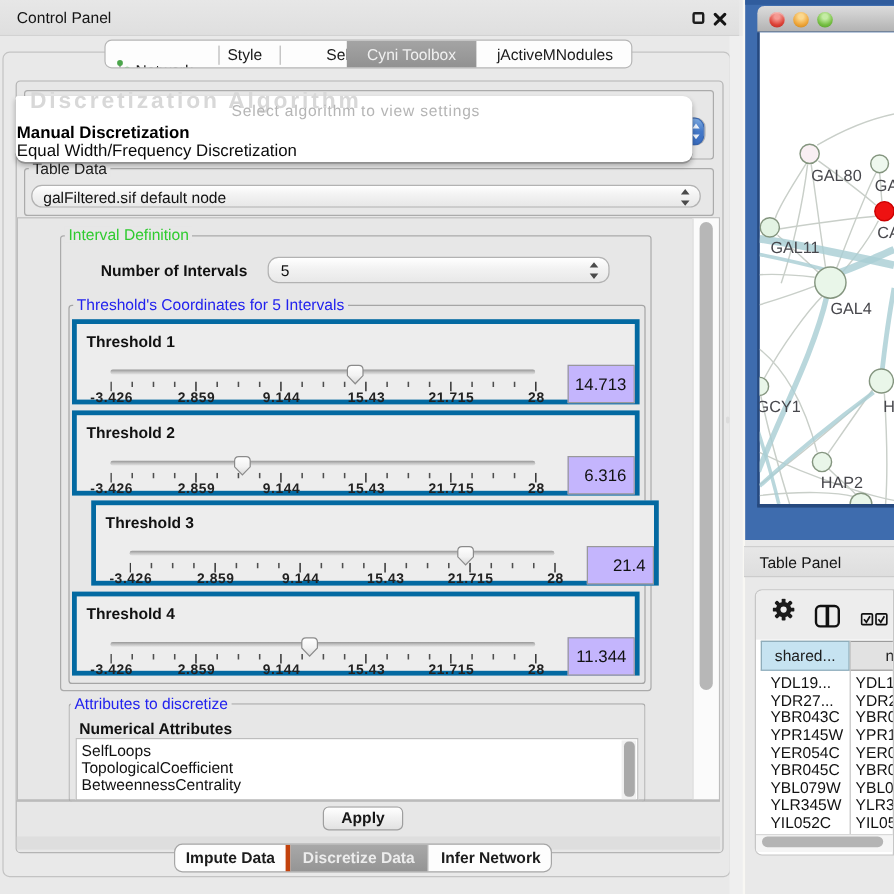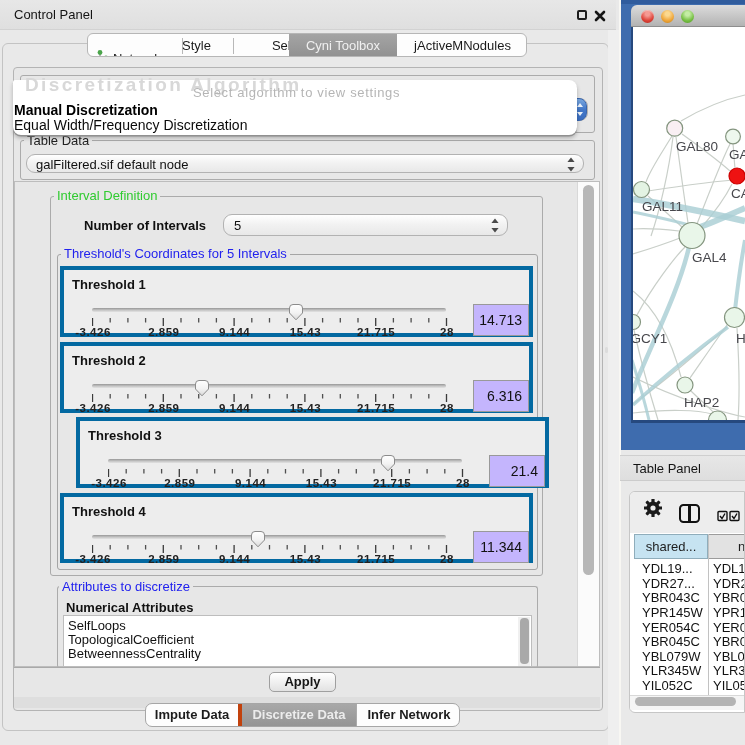--- a/index.html
+++ b/index.html
@@ -201,21 +201,21 @@
           <g stroke="#8a8a8a" stroke-width="1.2" fill="none">
             <path d="M5,3.5 V14.5 M5,9 H11"></path>
           </g>
           <circle cx="5" cy="3.5" r="2.4" fill="#4aa54a"></circle>
           <circle cx="11" cy="9" r="2.4" fill="#4aa54a"></circle>
           <circle cx="5" cy="14.5" r="2.4" fill="#4aa54a"></circle>
         </svg>
      <div class="abs" style="left:25px;top:4px;font-size:13px;color:#1a1a1a;">Network</div>
    </div>
    <div class="abs" style="left:93.5px;top:4px;width:1px;height:16px;background:#b8b8b8;"></div>
-   <div class="abs" style="left:94px;top:0;width:44px;height:24px;line-height:23px;font-size:13px;color:#1a1a1a;">Style</div>
+   <div class="abs" style="left:94px;top:0;width:44px;height:24px;text-align:center;line-height:23px;font-size:13px;color:#1a1a1a;">Style</div>
    <div class="abs" style="left:144.5px;top:4px;width:1px;height:16px;background:#b8b8b8;"></div>
    <div class="abs" style="left:145px;top:0;width:56px;height:24px;text-align:center;line-height:23px;font-size:13px;color:#1a1a1a;margin-left:29px;">Select</div>
    <div class="abs" style="left:201px;top:0;width:108px;height:24px;text-align:center;line-height:23px;font-size:13px;color:#f0f0f0;background:linear-gradient(#a4a4a4,#909090);">Cyni Toolbox</div>
    <div class="abs" style="left:309px;top:0;width:131px;height:24px;text-align:center;line-height:23px;font-size:13px;color:#1a1a1a;">jActiveMNodules</div>
  </div>
 </div>
 
 <div class="abs" style="left:608px;top:30px;width:12px;height:715px;background:#efefef;"></div>
 <div class="abs" style="left:619px;top:0;width:2px;height:745px;background:#f8f7f3;"></div>
 <div class="abs" style="left:605px;top:347px;width:3px;height:6px;background:#dcdcdc;border-radius:2px;"></div>

